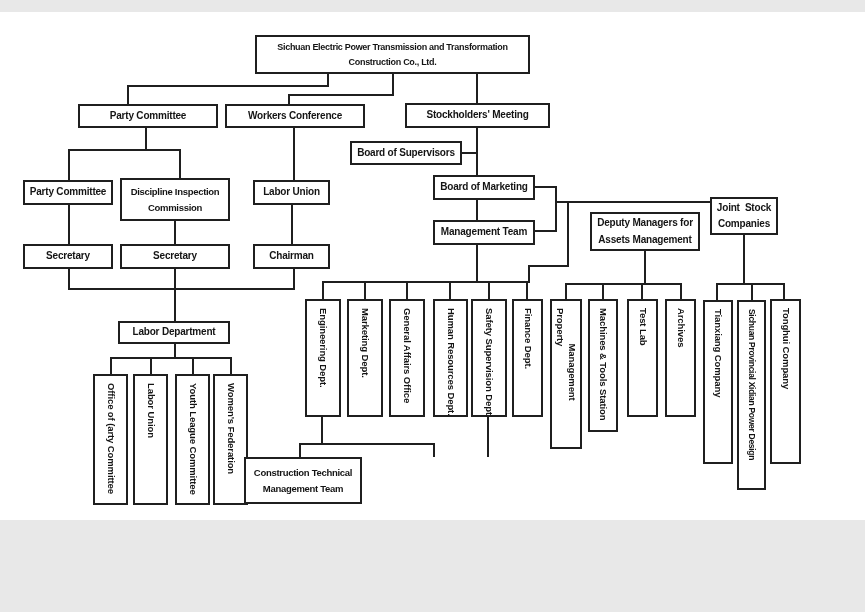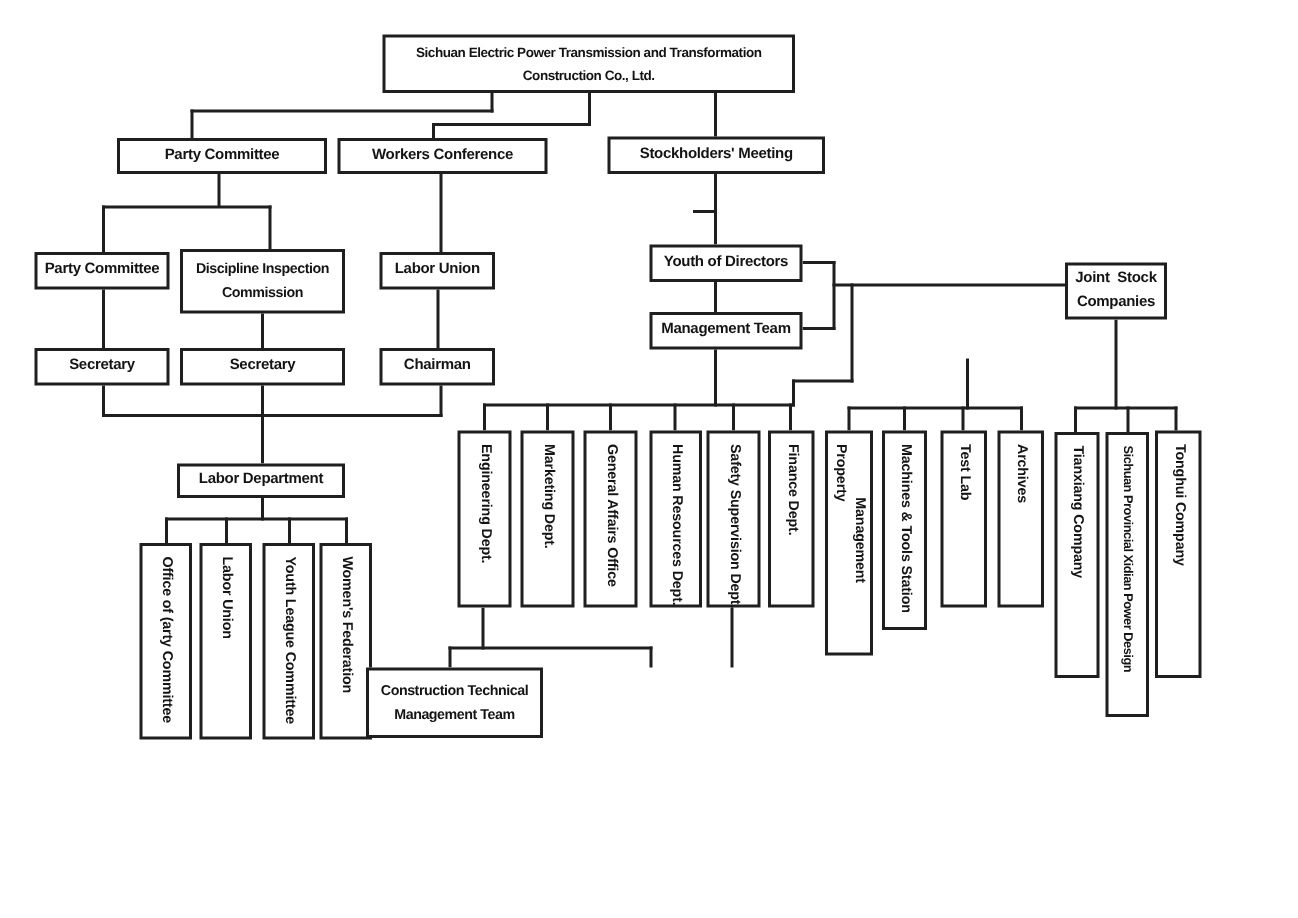--- a/index.html
+++ b/index.html
@@ -1,18 +1,18 @@
 <!DOCTYPE html>
 <html><head>
 <meta charset="utf-8">
 <style>
   html,body { margin:0; padding:0; background:#e8e8e8; }
   .canvas {
-    position:relative; width:865px; height:612px; background:#ffffff;
-    font-family:"Liberation Sans", sans-serif; overflow:hidden;
+    position:relative; width:865px; height:508px; background:#ffffff;
+    font-family:"Liberation Sans", sans-serif; overflow:hidden;margin-top:12px;
   }
   .box {
     position:absolute; box-sizing:border-box; background:#fff;
     border:2px solid #1f1f1f; color:#141414; z-index:2;
     display:flex; align-items:center; justify-content:center;
     text-align:center; font-weight:bold; font-size:10px; line-height:1.65;
     letter-spacing:-0.2px; white-space:pre;
   }
   .box.xs { font-size:9px; letter-spacing:-0.3px; }
   .box.sm { font-size:9.5px; letter-spacing:-0.3px;align-items:center; }
@@ -102,33 +102,36 @@
   <div class="v" style="left:299px;top:431px;height:14px"></div>
   <div class="v" style="left:433px;top:431px;height:14px"></div>
   <div class="v" style="left:487px;top:405px;height:40px"></div>
 
   <div class="box xs" style="left:255px;top:23px;width:275px;height:39px"><span>Sichuan Electric Power Transmission and Transformation
 Construction Co., Ltd.</span></div>
 
   <div class="box" style="left:78px;top:92px;width:140px;height:24px"><span>Party Committee</span></div>
   <div class="box" style="left:225px;top:92px;width:140px;height:24px"><span>Workers Conference</span></div>
   <div class="box" style="left:405px;top:91px;width:145px;height:25px"><span>Stockholders' Meeting</span></div>
+  <div class="box" style="left:350px;top:129px;width:112px;height:24px"><span>Board of Supervisors</span></div>
 
   <div class="box" style="left:23px;top:168px;width:90px;height:25px"><span>Party Committee</span></div>
   <div class="box sm" style="left:120px;top:166px;width:110px;height:43px"><span>Discipline Inspection
 Commission</span></div>
   <div class="box" style="left:253px;top:168px;width:77px;height:25px"><span>Labor Union</span></div>
-  <div class="box" style="left:433px;top:163px;width:102px;height:25px"><span>Youth of Directors</span></div>
+  <div class="box" style="left:433px;top:163px;width:102px;height:25px"><span>Board of Marketing</span></div>
 
   <div class="box" style="left:23px;top:232px;width:90px;height:25px"><span>Secretary</span></div>
   <div class="box" style="left:120px;top:232px;width:110px;height:25px"><span>Secretary</span></div>
   <div class="box" style="left:253px;top:232px;width:77px;height:25px"><span>Chairman</span></div>
   <div class="box" style="left:433px;top:208px;width:102px;height:25px"><span>Management Team</span></div>
 
-  <div class="box" style="left:710px;top:175px;width:68px;height:38px"><span>Joint  Stock
+  <div class="box" style="left:590px;top:200px;width:110px;height:39px"><span>Deputy Managers for
+Assets Management</span></div>
+  <div class="box" style="left:710px;top:185px;width:68px;height:38px"><span>Joint  Stock
 Companies</span></div>
 
   <div class="box" style="left:118px;top:309px;width:112px;height:23px"><span>Labor Department</span></div>
 
   <div class="vbox" style="left:93px;top:362px;width:35px;height:131px"><span>Office of (arty Committee</span></div>
   <div class="vbox" style="left:133px;top:362px;width:35px;height:131px"><span>Labor Union</span></div>
   <div class="vbox" style="left:175px;top:362px;width:35px;height:131px"><span>Youth League Committee</span></div>
   <div class="vbox" style="left:213px;top:362px;width:35px;height:131px"><span>Women's Federation</span></div>
 
   <div class="vbox" style="left:305px;top:287px;width:36px;height:118px"><span>Engineering Dept.</span></div>

